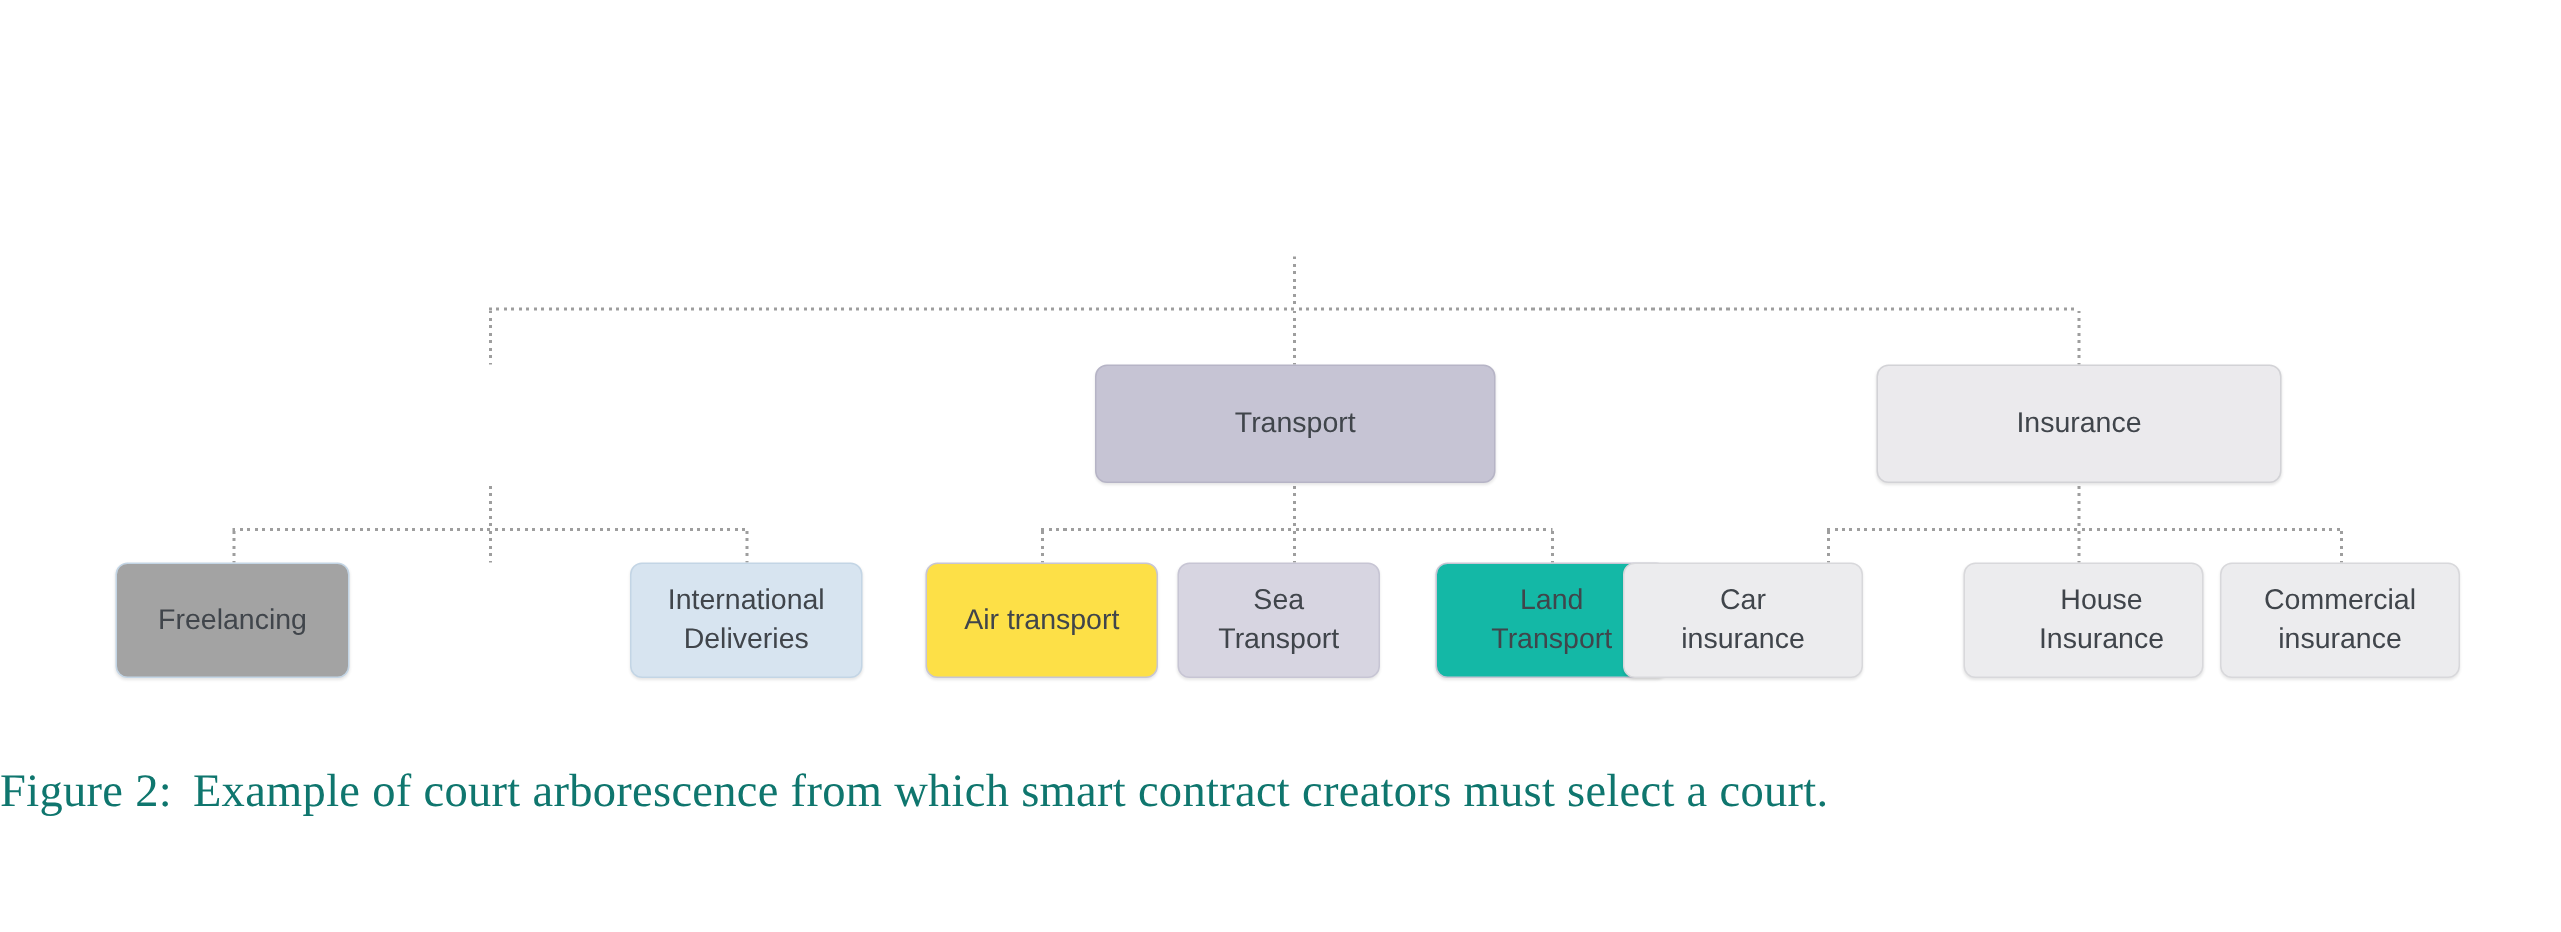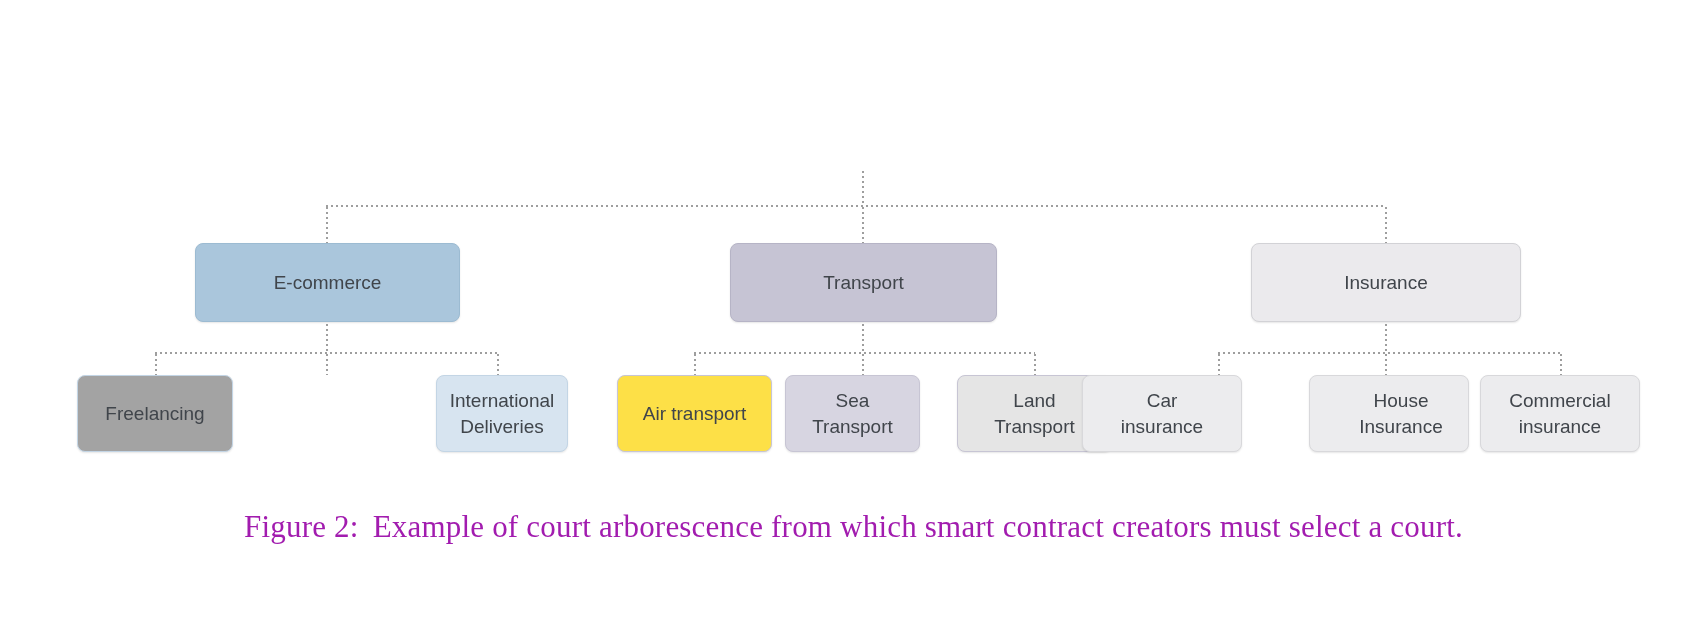--- a/index.html
+++ b/index.html
@@ -36,21 +36,21 @@
   .mid.ecom {left:195px;width:265px;border:1px solid #9cbbd2;}
   .mid.trans{left:730px;width:267px;border:1px solid #b6b4c6;}
   .mid.insur{left:1251px;width:270px;border:1px solid #d2d2d6;}
   
   .leaf{top:375px;height:77px;}
   .leaf.ecom {border:1px solid #c3d5e5;}
   .leaf.trans{border:1px solid #c7c5d4;}
   .leaf.insur{border:1px solid #d8d8db;}
   .l1{left:77px;width:156px;}
   .l2{left:248px;width:157px;}
-  .l3{left:436px;width:132px;}
+  .l3{left:420px;width:155px;}
   .l4{left:617px;width:155px;}
   .l5{left:785px;width:135px;}
   .l6{left:957px;width:155px;}
   .l7{left:1082px;width:160px;}
   .l8{left:1309px;width:160px;padding-left:24px;}
   .l9{left:1480px;width:160px;}
   
   .h-dot{
     position:absolute;height:2px;
     background-image:repeating-linear-gradient(to right,#9e9e9e 0 2px,transparent 2px 5px);
@@ -80,24 +80,24 @@
   
   .c-insur-stub {left:1385px;top:324px;height:28px;}
   .c-insur-hline{left:1218px;top:352px;width:343px;}
   .c-insur-d1{left:1218px;top:354px;height:21px;}
   .c-insur-d2{left:1385px;top:354px;height:21px;}
   .c-insur-d3{left:1560px;top:354px;height:21px;}
   
   .caption{
     position:absolute;
     left:0;top:509px;width:1707px;
-    text-align:center;
+    text-align:left;
     font-family:"Liberation Serif","DejaVu Serif",serif;
     font-size:31px;
-    color:#a21caf;
+    color:#0f766e;
     letter-spacing:.2px;
   }
   .caption .cap-label{margin-right:14px;}
 </style>
 </head>
 <body>
 
 <div id="canvas">
 
   <div class="v-dot c-root-stub"></div>
@@ -118,32 +118,31 @@
   <div class="v-dot c-trans-d2"></div>
   <div class="v-dot c-trans-d3"></div>
 
   <div class="v-dot c-insur-stub"></div>
   <div class="h-dot c-insur-hline"></div>
   <div class="v-dot c-insur-d1"></div>
   <div class="v-dot c-insur-d2"></div>
   <div class="v-dot c-insur-d3"></div>
 
 
-  <div class="node mid ecom" style="background: rgb(170, 198, 220);">E-commerce</div>
   <div class="node mid trans" style="background: rgb(198, 196, 212);">Transport</div>
   <div class="node mid insur" style="background: rgb(235, 234, 237);">Insurance</div>
 
   <div class="node leaf ecom l1" style="background: #a3a3a3;">Freelancing</div>
   <div class="node leaf ecom l3" style="background: rgb(215, 228, 240);">International
 Deliveries</div>
 
   <div class="node leaf trans l4" style="background: #fde047;">Air transport</div>
   <div class="node leaf trans l5" style="background: rgb(215, 213, 225);">Sea
 Transport</div>
-  <div class="node leaf trans l6" style="background: #e5e5e5;">Land
+  <div class="node leaf trans l6" style="background: #14b8a6;">Land
 Transport</div>
 
   <div class="node leaf insur l7" style="background: rgb(236, 236, 238);">Car
 insurance</div>
   <div class="node leaf insur l8" style="background: rgb(236, 236, 238);">House
 Insurance</div>
   <div class="node leaf insur l9" style="background: rgb(236, 236, 238);">Commercial
 insurance</div>
 
   <div class="caption">

